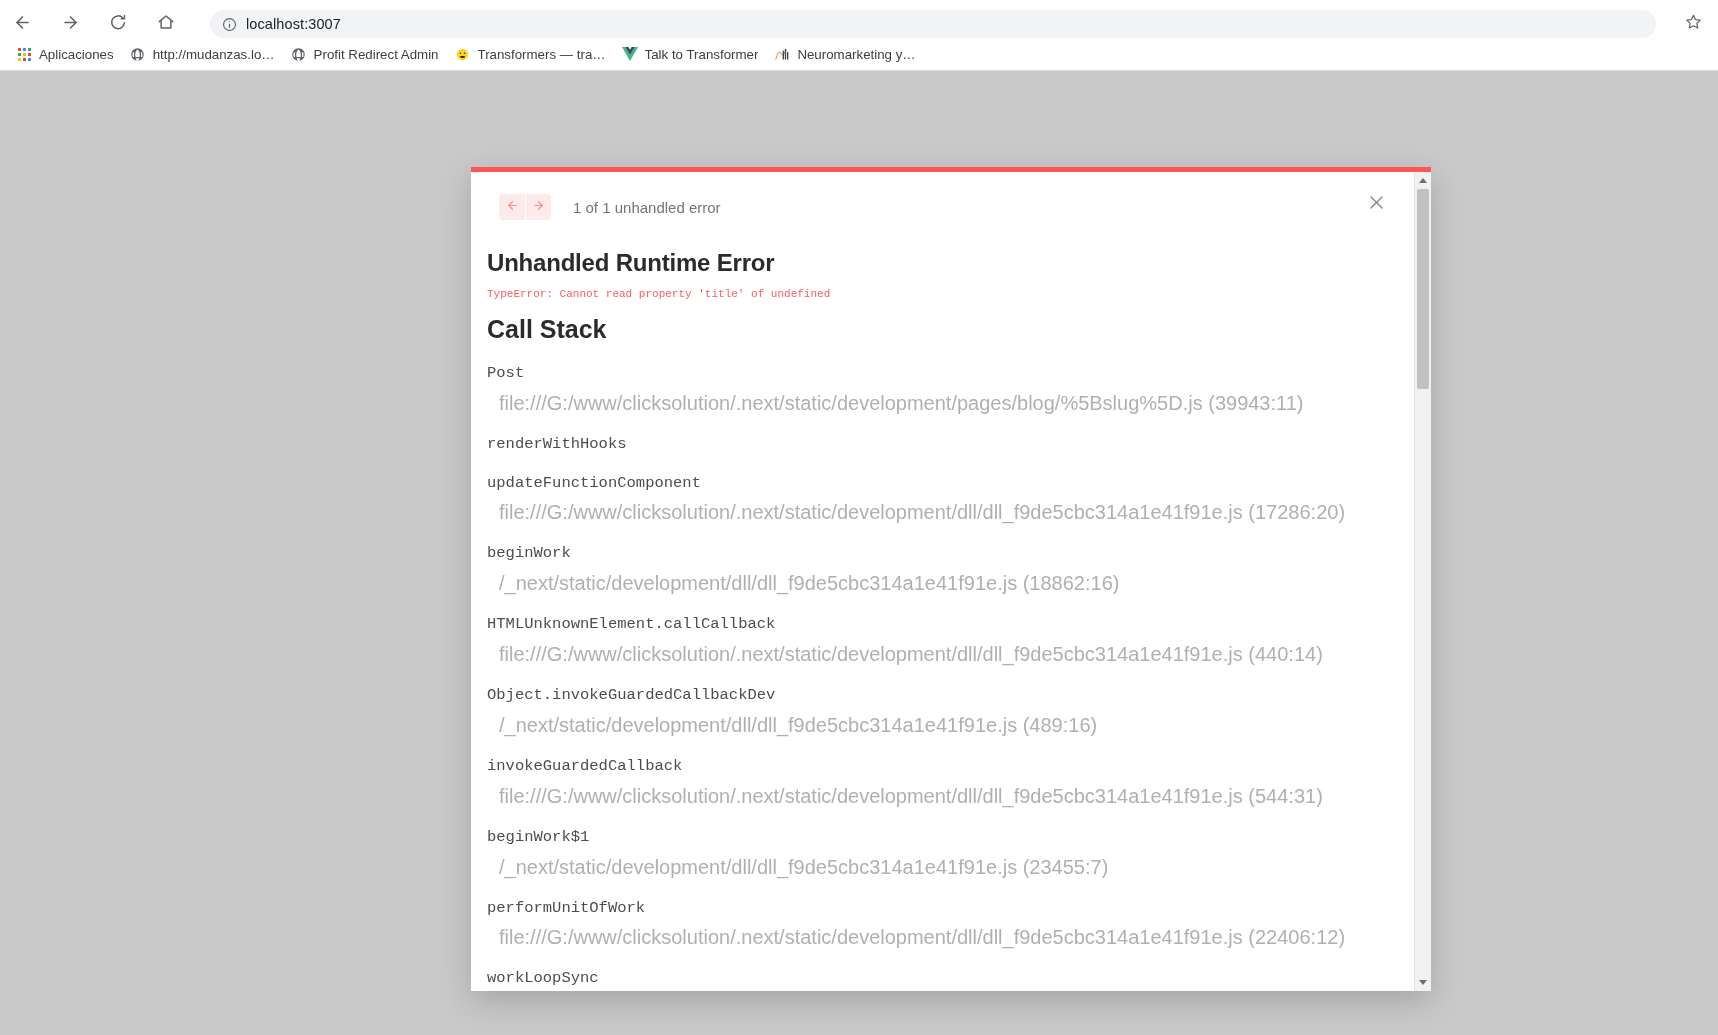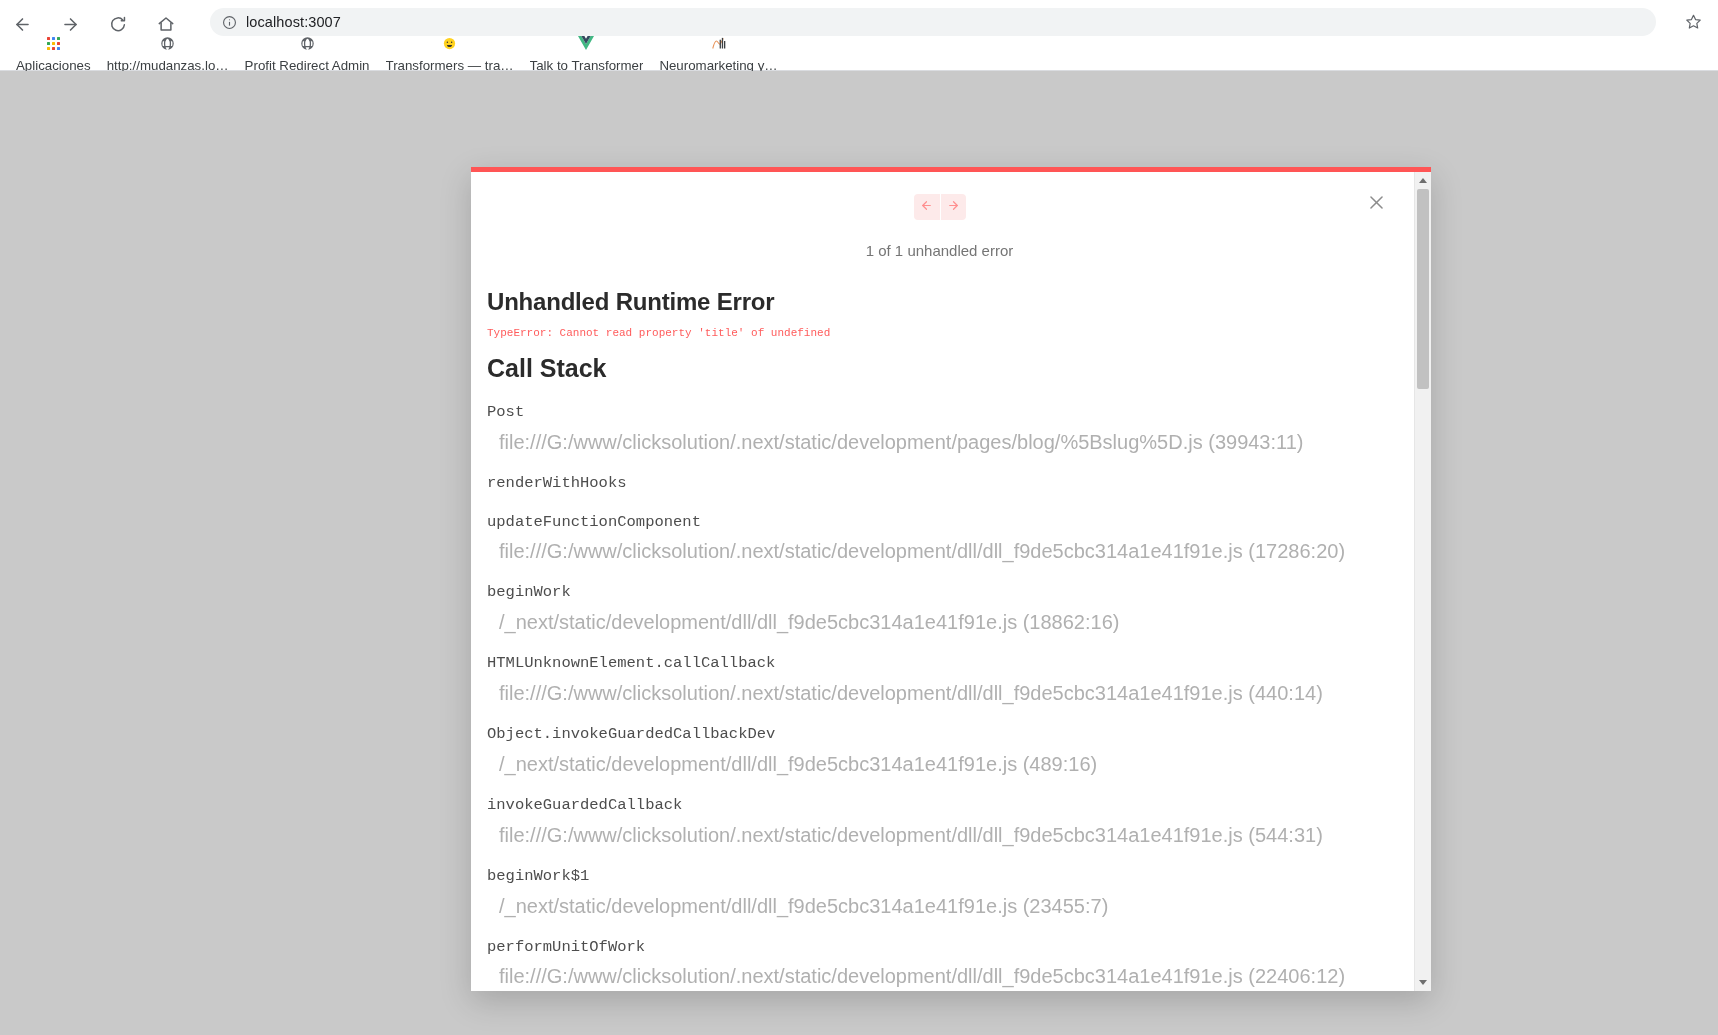--- a/index.html
+++ b/index.html
@@ -10,23 +10,23 @@
     overflow: hidden;
   }
 
   
   .browser-chrome {
     background: #ffffff;
     width: 100%;
   }
   .toolbar {
     display: flex;
-    align-items: flex-start;
+    align-items: flex-end;
     height: 38px;
-    padding: 8px 10px 0 6px;
+    padding: 0 10px 0 6px;
     gap: 16px;
   }
   .nav-btn {
     width: 32px; height: 32px;
     display: flex; align-items: center; justify-content: center;
     border-radius: 50%;
     color: #5f6368;
     flex: none;
   }
   .nav-btn svg { display:block; }
@@ -69,21 +69,20 @@
   .bm {
     display: flex;
     align-items: center;
     gap: 7px;
     padding: 4px 8px;
     border-radius: 4px;
     font-size: 13.3px;
     color: #3c4043;
     white-space: nowrap;
     max-width: 170px;
-    flex-direction: column;
   }
   .bm-label { overflow:hidden; text-overflow: ellipsis; white-space: nowrap; }
   .bm-ico { width:16px; height:16px; flex:none; display:flex; align-items:center; justify-content:center; }
 
   
   .apps-grid { display:grid; grid-template-columns: repeat(3,3px); grid-template-rows: repeat(3,3px); gap:2px; }
   .apps-grid i { display:block; width:3px; height:3px; border-radius:0.5px; }
 
   
   .page-area {
@@ -111,21 +110,20 @@
     overflow: hidden;
     position: relative;
     padding: 22px 34px 0 16px;
   }
 
   .err-topbar {
     display: flex;
     align-items: center;
     gap: 22px;
     padding-left: 12px;
-    flex-direction: column;
   }
   .nav-group {
     display: flex;
     border-radius: 4px;
     overflow: hidden;
   }
   .nav-arrow {
     width: 26px; height: 26px;
     background: #fdeaea;
     display: flex; align-items: center; justify-content: center;

